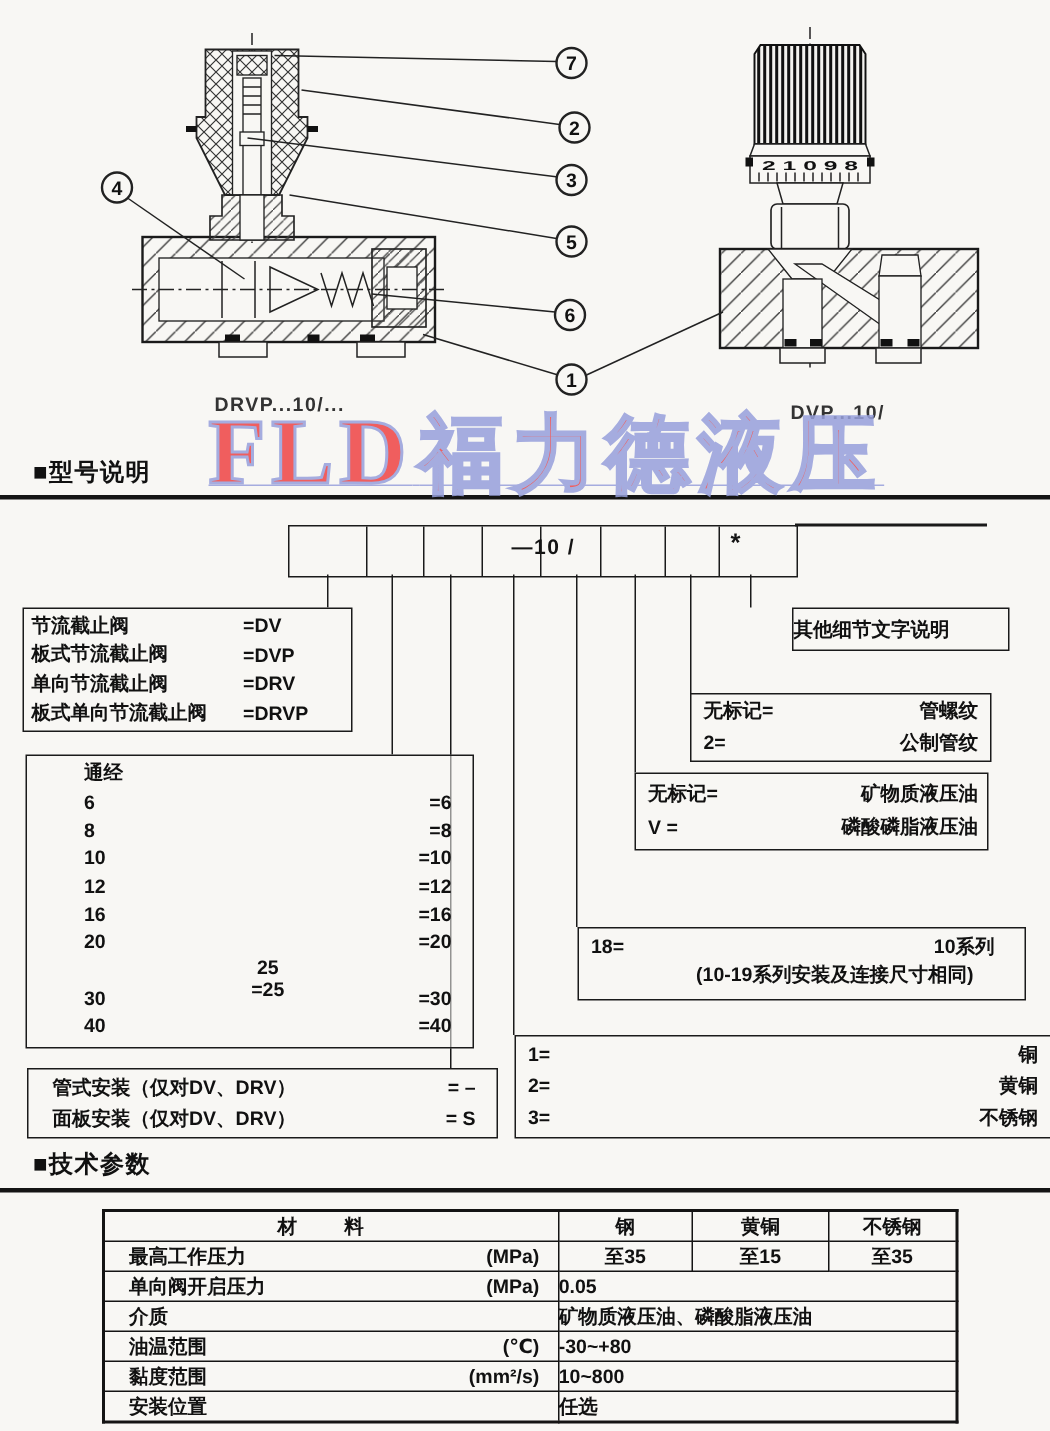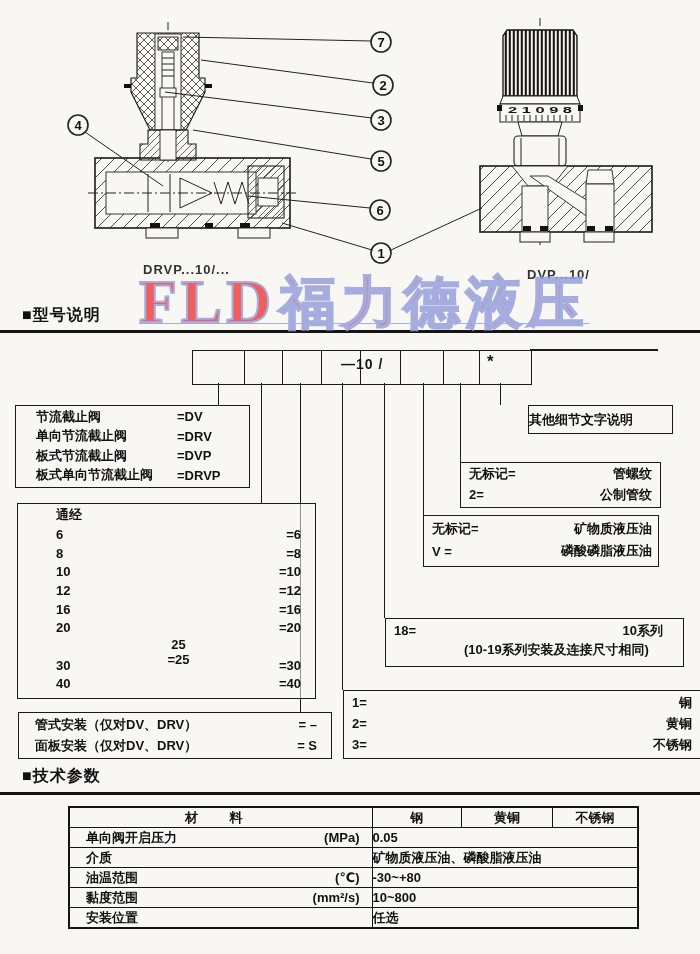--- a/index.html
+++ b/index.html
@@ -191,32 +191,32 @@
 
   <div class="vline" style="left:218px;top:383px;height:22px;"></div>
   <div class="vline" style="left:261px;top:383px;height:120px;"></div>
   <div class="vline" style="left:300px;top:383px;height:329px;"></div>
   <div class="vline" style="left:342px;top:383px;height:307px;"></div>
   <div class="vline" style="left:384px;top:383px;height:235px;"></div>
   <div class="vline" style="left:423px;top:383px;height:132px;"></div>
   <div class="vline" style="left:460px;top:383px;height:79px;"></div>
   <div class="vline" style="left:500px;top:383px;height:22px;"></div>
 
-  <div class="box" style="left:15px;top:405px;width:207px;height:80px;padding:1px 6px 0 20px;">
+  <div class="box" style="left:15px;top:405px;width:207px;height:80px;padding:1px 6px 0 5px;">
     <div class="row" style="height:19.5px;">
       <span>节流截止阀</span>
       <span class="code-col">=DV</span>
     </div>
     <div class="row" style="height:19.5px;">
+      <span>板式节流截止阀</span>
+      <span class="code-col">=DVP</span>
+    </div>
+    <div class="row" style="height:19.5px;">
       <span>单向节流截止阀</span>
       <span class="code-col">=DRV</span>
-    </div>
-    <div class="row" style="height:19.5px;">
-      <span>板式节流截止阀</span>
-      <span class="code-col">=DVP</span>
     </div>
     <div class="row" style="height:19.5px;">
       <span>板式单向节流截止阀</span>
       <span class="code-col">=DRVP</span>
     </div>
   </div>
 
   <div class="box" style="left:17px;top:503px;width:245px;height:192px;padding:2px 14px 0 38px;">
     <div style="height:19px;">通经</div>
     <div class="row" style="height:18.7px;">
@@ -330,20 +330,31 @@
     <tbody>
         <tr>
       <td class="matcell">材  料</td>
       <td class="vcell">钢</td>
       <td class="vcell">黄铜</td>
       <td class="vcell">不锈钢</td>
     </tr>
     <tr>
       <td>
             <div class="lblcell">
+        <span>最高工作压力</span>
+        <span>(MPa)</span>
+            </div>
+          </td>
+      <td class="vcell">至35</td>
+      <td class="vcell">至15</td>
+      <td class="vcell">至35</td>
+    </tr>
+    <tr>
+      <td>
+            <div class="lblcell">
         <span>单向阀开启压力</span>
         <span>(MPa)</span>
             </div>
           </td>
       <td class="spancell" colspan="3">0.05</td>
     </tr>
     <tr>
       <td>
             <div class="lblcell">
         <span>介质</span>

